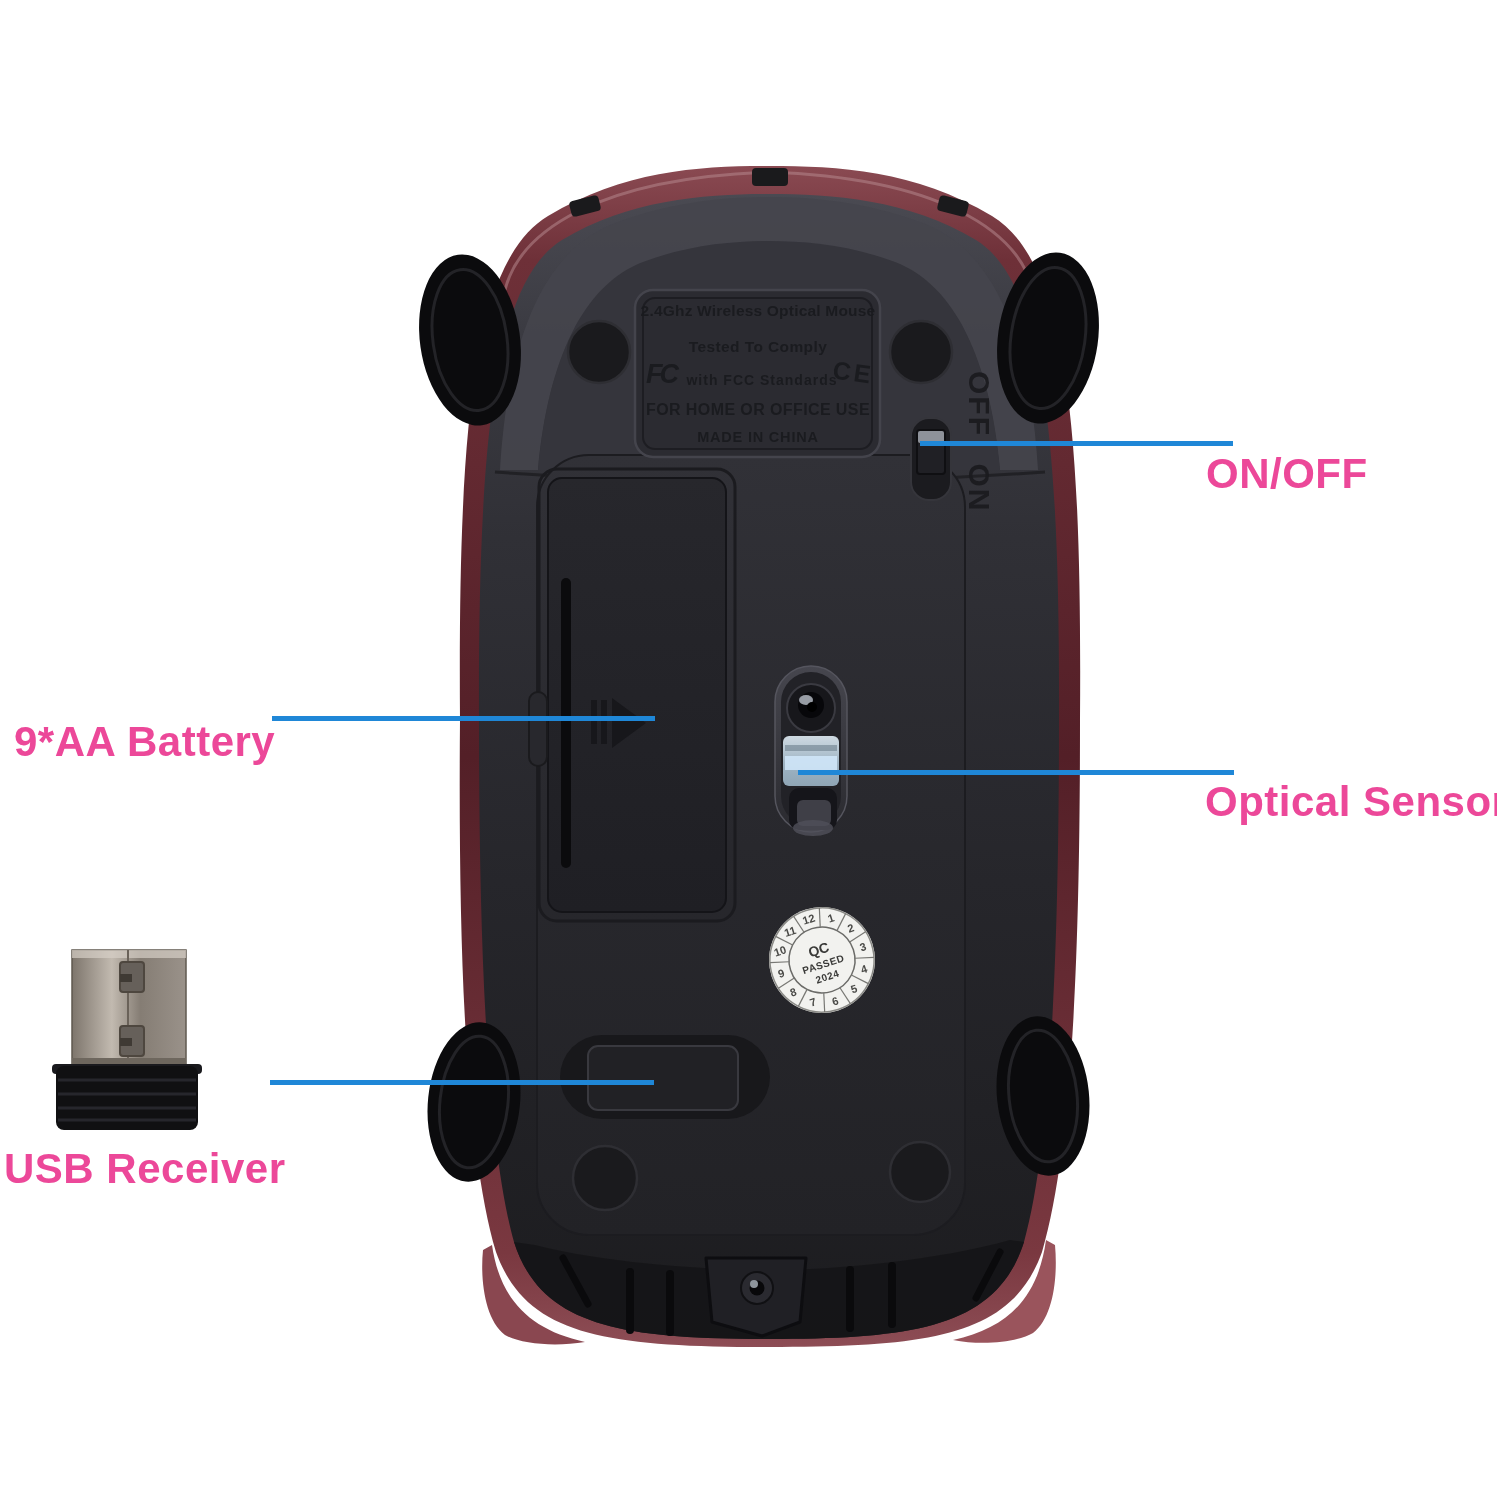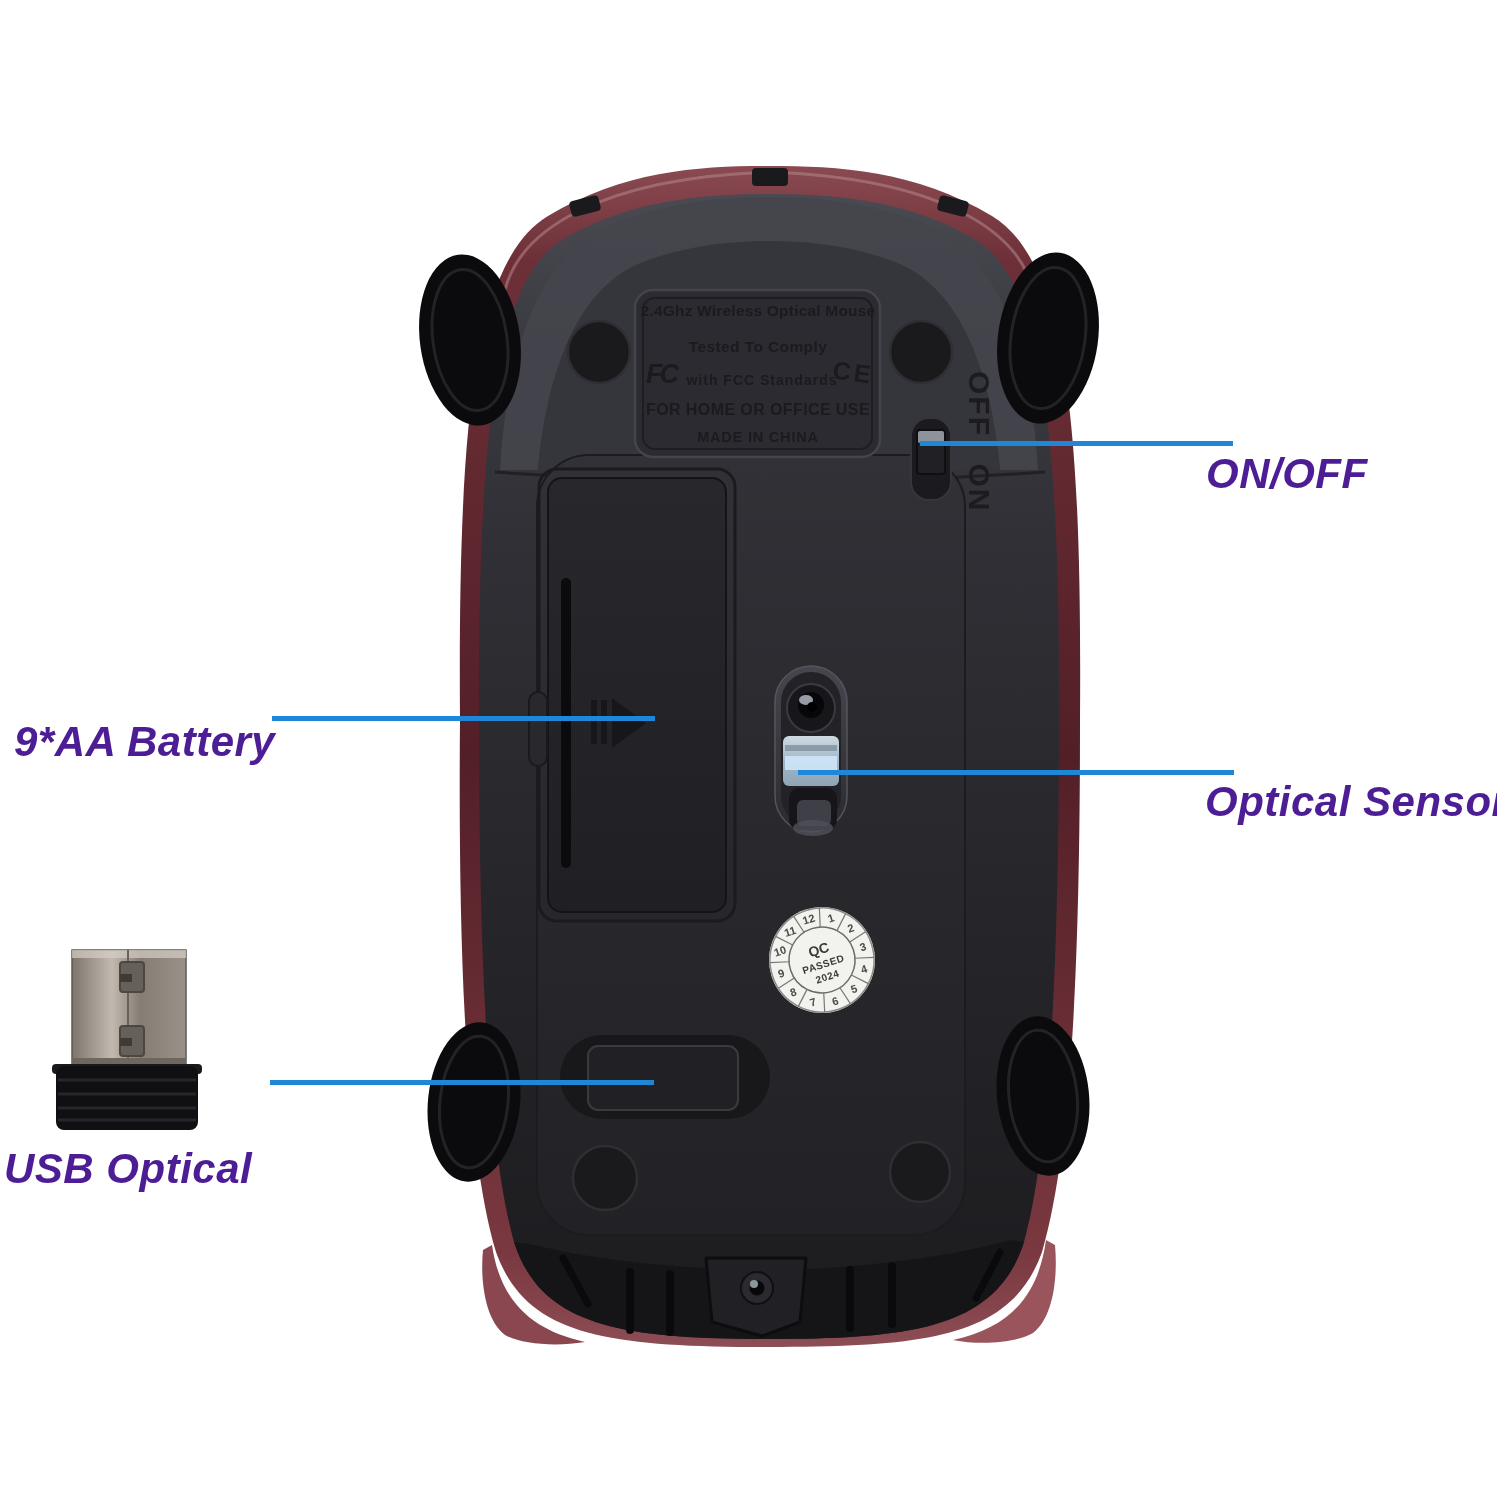--- a/index.html
+++ b/index.html
@@ -1,21 +1,21 @@
 <!DOCTYPE html>
 <html><head>
 <meta charset="utf-8">
 <style>
   html,body{margin:0;padding:0;}
   body{width:1497px;height:1497px;background:#ffffff;position:relative;overflow:hidden;
        font-family:"Liberation Sans", sans-serif;}
   .stage{position:absolute;left:0;top:0;width:1497px;height:1497px;}
   svg{position:absolute;left:0;top:0;}
-  .label{position:absolute;font-weight:700;font-size:42px;color:#4c1d95;letter-spacing:.5px;
-         white-space:nowrap;font-style:italic;}
+  .label{position:absolute;font-weight:700;font-size:42px;color:#ec4899;letter-spacing:.5px;
+         white-space:nowrap;}
   .callout-line{position:absolute;height:5px;background:#1f87d7;}
   .emboss{fill:#191a1e;opacity:.93;}
 </style>
 </head>
 <body>
 
 <div class="stage">
 
 <svg width="1497" height="1497" viewBox="0 0 1497 1497">
   <defs>
@@ -245,15 +245,15 @@
 </svg>
 
 <div class="callout-line" style="left:920px;top:441px;width:313px;"></div>
 <div class="callout-line" style="left:272px;top:716px;width:383px;"></div>
 <div class="callout-line" style="left:798px;top:770px;width:436px;"></div>
 <div class="callout-line" style="left:270px;top:1080px;width:384px;"></div>
 
 <div class="label" style="left:1206px;top:450px;">ON/OFF</div>
 <div class="label" style="left:14px;top:718px;">9*AA Battery</div>
 <div class="label" style="left:1205px;top:778px;">Optical Sensor</div>
-<div class="label" style="left:4px;top:1145px;">USB Optical</div>
+<div class="label" style="left:4px;top:1145px;">USB Receiver</div>
 
 </div>
 
 </body></html>

